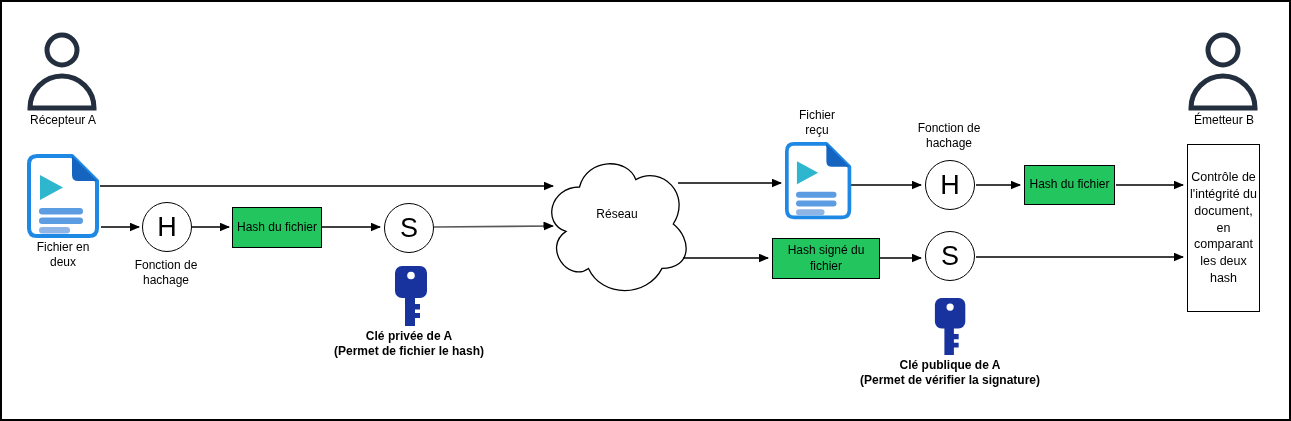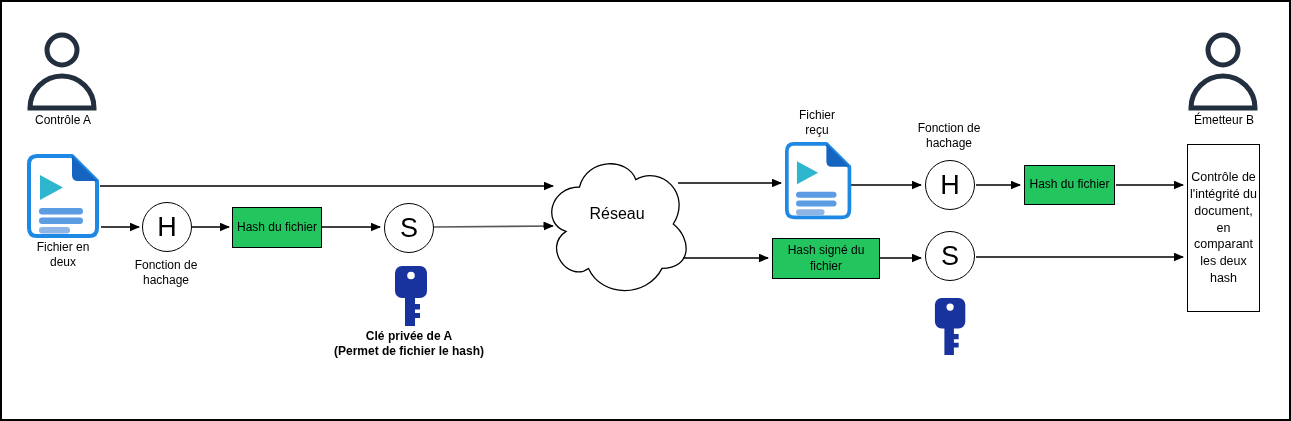--- a/index.html
+++ b/index.html
@@ -40,21 +40,21 @@
     font-size:27px;
   }
   .controlbox{
     position:absolute;
     border:1px solid #000;background:#fff;
     display:flex;align-items:center;justify-content:center;
     text-align:center;
     font-size:12.5px;line-height:1.35;
     padding:10px 1px;
   }
-  .cloudlabel{position:absolute;font-size:16px;transform:translate(-50%,-50%);}
+  .cloudlabel{position:absolute;font-size:12px;transform:translate(-50%,-50%);}
 </style>
 </head>
 <body>
 
 <div class="canvas">
 
   <svg class="layer" width="1291" height="421" viewBox="0 0 1291 421">
     <defs>
       <marker id="arrow" markerWidth="11" markerHeight="9" refX="9.5" refY="4.5" orient="auto" markerUnits="userSpaceOnUse">
         <path d="M0,0 L10.5,4.5 L0,9 Z" fill="#000"></path>
@@ -128,25 +128,29 @@
     </div>
   <div class="circlenode" style="left:923px;top:229px;">
       <span>S</span>
     </div>
 
   <div class="nodebox" style="left:230px;top:205px;width:90px;height:41px;">Hash du fichier</div>
   <div class="nodebox" style="left:770px;top:236px;width:108px;height:41px;">Hash signé du fichier</div>
   <div class="nodebox" style="left:1022px;top:163px;width:91px;height:40px;">Hash du fichier</div>
   <div class="controlbox" style="left:1185px;top:142px;width:73px;height:168px;">Contrôle de l'intégrité du document, en comparant les deux hash</div>
 
-  <div class="lbl" style="left:61px;top:111px;white-space:nowrap;">Contrôle A</div>
+  <div class="lbl" style="left:61px;top:111px;white-space:nowrap;">Récepteur A</div>
   <div class="lbl" style="left:61px;top:238px;width:72px;">Fichier en deux</div>
   <div class="lbl" style="left:164px;top:256px;width:76px;">Fonction de hachage</div>
   <div class="lbl" style="left:407px;top:327px;">
     <div class="sub">Clé privée de A</div>
     <div class="sub">(Permet de fichier le hash)</div>
   </div>
   <div class="cloudlabel" style="left:615px;top:212px;">Réseau</div>
   <div class="lbl" style="left:815px;top:106px;width:60px;">Fichier reçu</div>
   <div class="lbl" style="left:947px;top:119px;width:76px;">Fonction de hachage</div>
+  <div class="lbl" style="left:948px;top:356px;">
+    <div class="sub">Clé publique de A</div>
+    <div class="sub">(Permet de vérifier la signature)</div>
+  </div>
   <div class="lbl" style="left:1222px;top:111px;white-space:nowrap;">Émetteur B</div>
 
 </div>
 
 </body></html>

